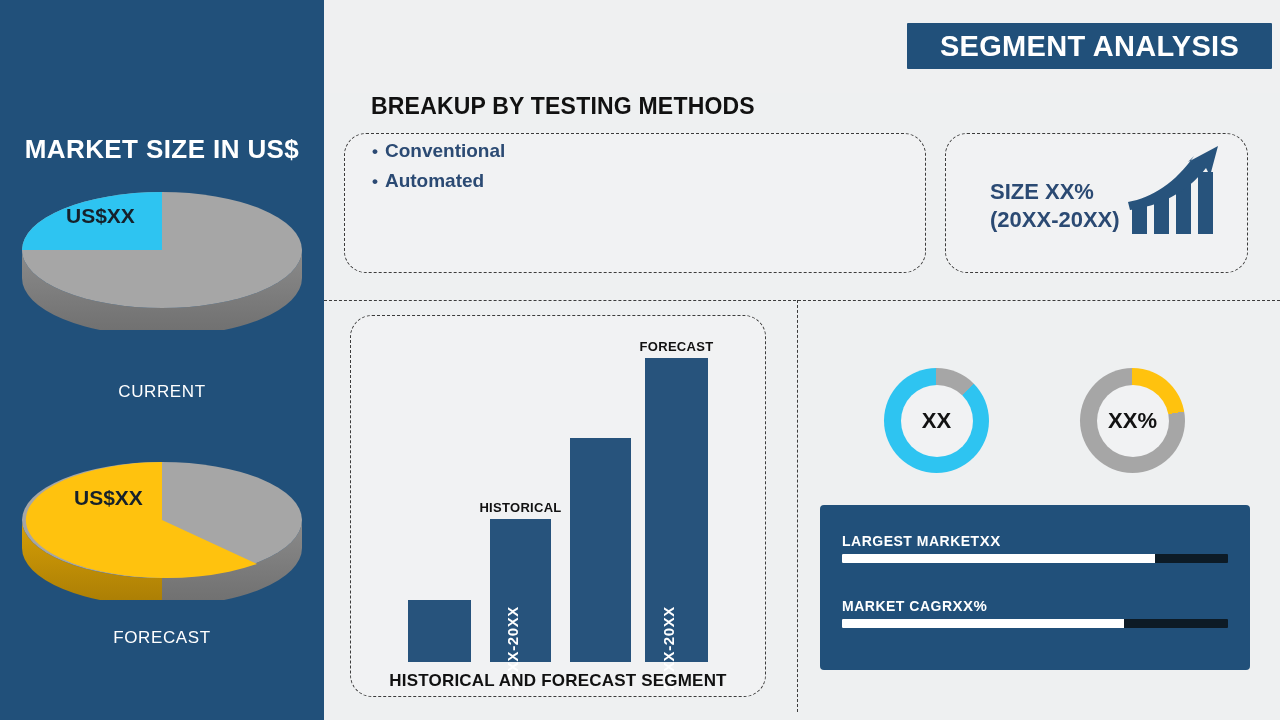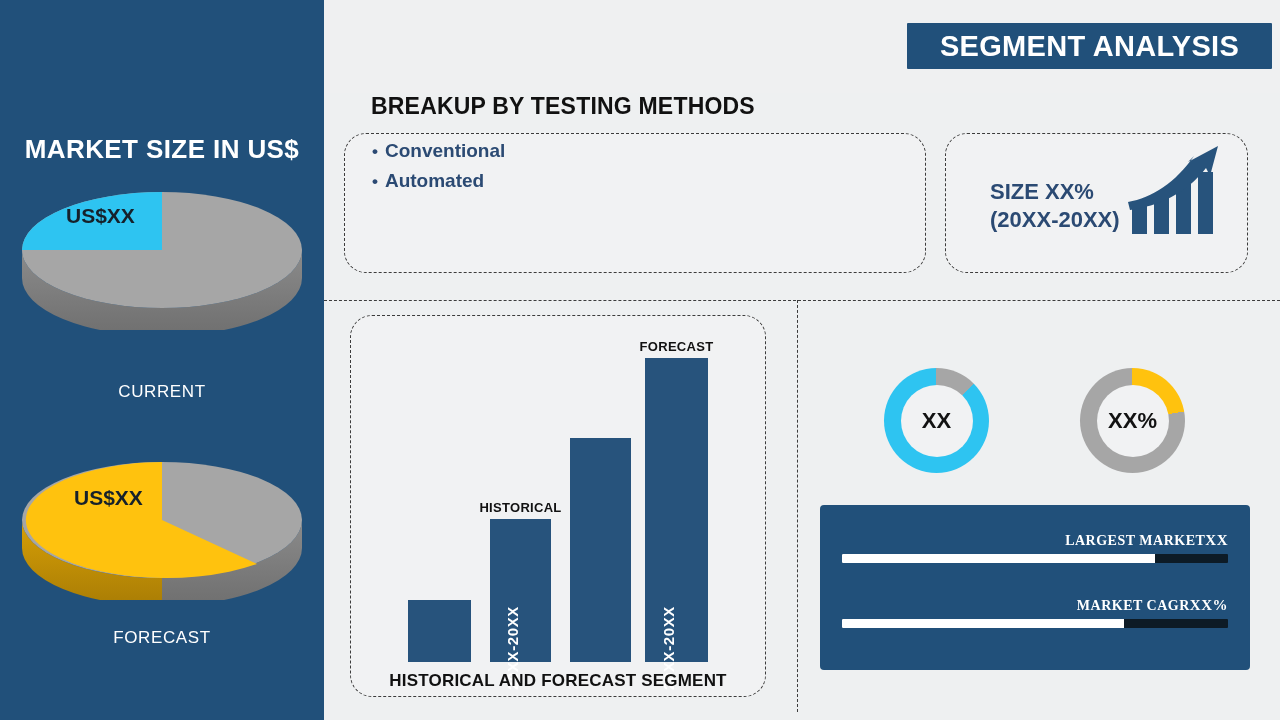--- a/index.html
+++ b/index.html
@@ -109,21 +109,21 @@
     display:flex; align-items:center; justify-content:center;
   }
   .donut-hole span { color:#121212; font-size:22px; font-weight:bold; }
 
   
   #stats-card {
     position:absolute; left:820px; top:505px; width:430px; height:165px;
     background:#21507a; border-radius:4px;
   }
   .stat-row { position:absolute; left:22px; width:386px; }
-  .stat-head { display:flex; justify-content:flex-end; align-items:flex-end;font-family:Liberation Serif, serif; }
+  .stat-head { display:flex; justify-content:flex-start; align-items:flex-end; }
   .stat-name { color:#ffffff; font-size:14px; font-weight:bold; letter-spacing:.5px; }
   .stat-val  { color:#ffffff; font-size:15px; font-weight:bold; letter-spacing:.5px; }
   .stat-track {
     position:relative; margin-top:5px; height:9px; width:100%;
     background:#0d1b26; border-radius:1px; overflow:hidden;
   }
   .stat-fill { position:absolute; left:0; top:0; height:100%; background:#ffffff; }
 </style>
 </head>
 <body>

